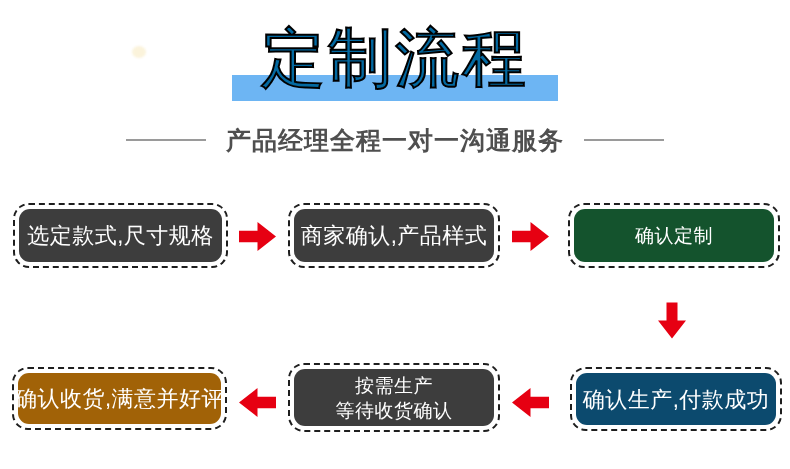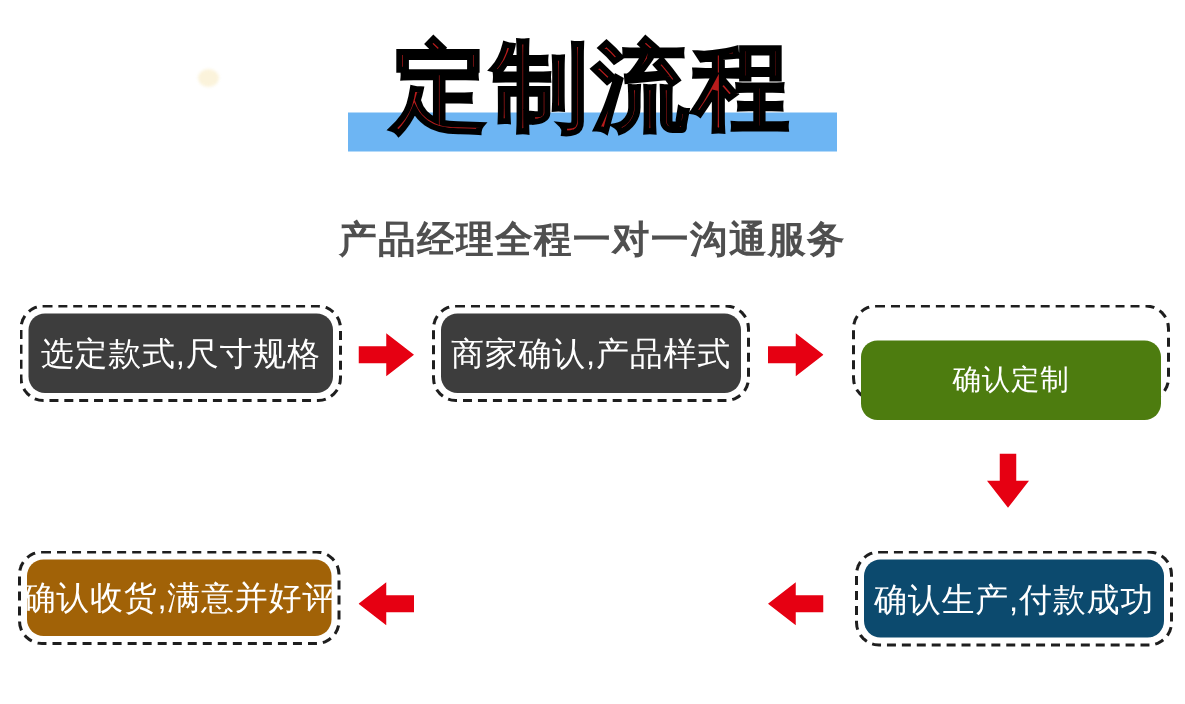--- a/index.html
+++ b/index.html
@@ -23,23 +23,23 @@
     z-index: 1;
   }
   .page-title {
     position: absolute;
     top: 24px;
     left: 0;
     right: 0;
     text-align: center;
     font-size: 64px;
     line-height: 68px;
-    font-weight: 700;
+    font-weight: 400;
     letter-spacing: 3px;
-    color: #b91c1c;
+    color: #0369a1;
     -webkit-text-stroke: 2px #000000;
     z-index: 2;
   }
   .watermark-dot {
     position: absolute;
     left: 132px;
     top: 46px;
     width: 14px;
     height: 12px;
     background: rgba(235, 200, 90, 0.22);
@@ -50,24 +50,23 @@
 
   
   .subtitle-row {
     position: absolute;
     top: 123px;
     left: 0;
     right: 0;
     height: 34px;
     display: flex;
     align-items: center;
-    justify-content: space-between;
+    justify-content: center;
     gap: 20px;
     z-index: 2;
-    flex-direction: column;
   }
   .subtitle-text {
     font-size: 25px;
     font-weight: bold;
     color: #4f4f4f;
     letter-spacing: 1px;
     white-space: nowrap;
   }
   .subtitle-line {
     width: 80px;
@@ -148,40 +147,46 @@
       <span>商家确认,产品样式</span>
       <span></span>
     </div>
   </div>
 
   <svg class="arrow arrow-r2" width="37" height="29" viewBox="0 0 36 28">
     <polygon points="0,8.5 18,8.5 18,0 36,14 18,28 18,19.5 0,19.5" fill="#e60012"></polygon>
   </svg>
 
   <div class="flow-box pos-tr">
-    <div class="flow-box-inner small" style="background: #4d7c0f; margin-top: 18px;">
+    <div class="flow-box-inner small" style="background: #14532d;">
       <span>确认定制</span>
     </div>
   </div>
 
   <svg class="arrow arrow-dn" width="28" height="37" viewBox="0 0 28 36">
     <polygon points="8.5,0 19.5,0 19.5,18 28,18 14,36 0,18 8.5,18" fill="#e60012"></polygon>
   </svg>
 
   <div class="flow-box pos-br">
     <div class="flow-box-inner" style="background: #0c4a6e;">
       <span>确认生产,付款成功</span>
       <span></span>
     </div>
   </div>
 
   <svg class="arrow arrow-l2" width="37" height="29" viewBox="0 0 36 28">
     <polygon points="36,8.5 18,8.5 18,0 0,14 18,28 18,19.5 36,19.5" fill="#e60012"></polygon>
   </svg>
 
+  <div class="flow-box pos-bm">
+    <div class="flow-box-inner small" style="background: rgb(61, 61, 61);">
+      <span>按需生产</span>
+      <span>等待收货确认</span>
+    </div>
+  </div>
 
   <svg class="arrow arrow-l1" width="37" height="29" viewBox="0 0 36 28">
     <polygon points="36,8.5 18,8.5 18,0 0,14 18,28 18,19.5 36,19.5" fill="#e60012"></polygon>
   </svg>
 
   <div class="flow-box pos-bl">
     <div class="flow-box-inner" style="background: #a16207;">
       <span>确认收货,满意并好评</span>
       <span></span>
     </div>

